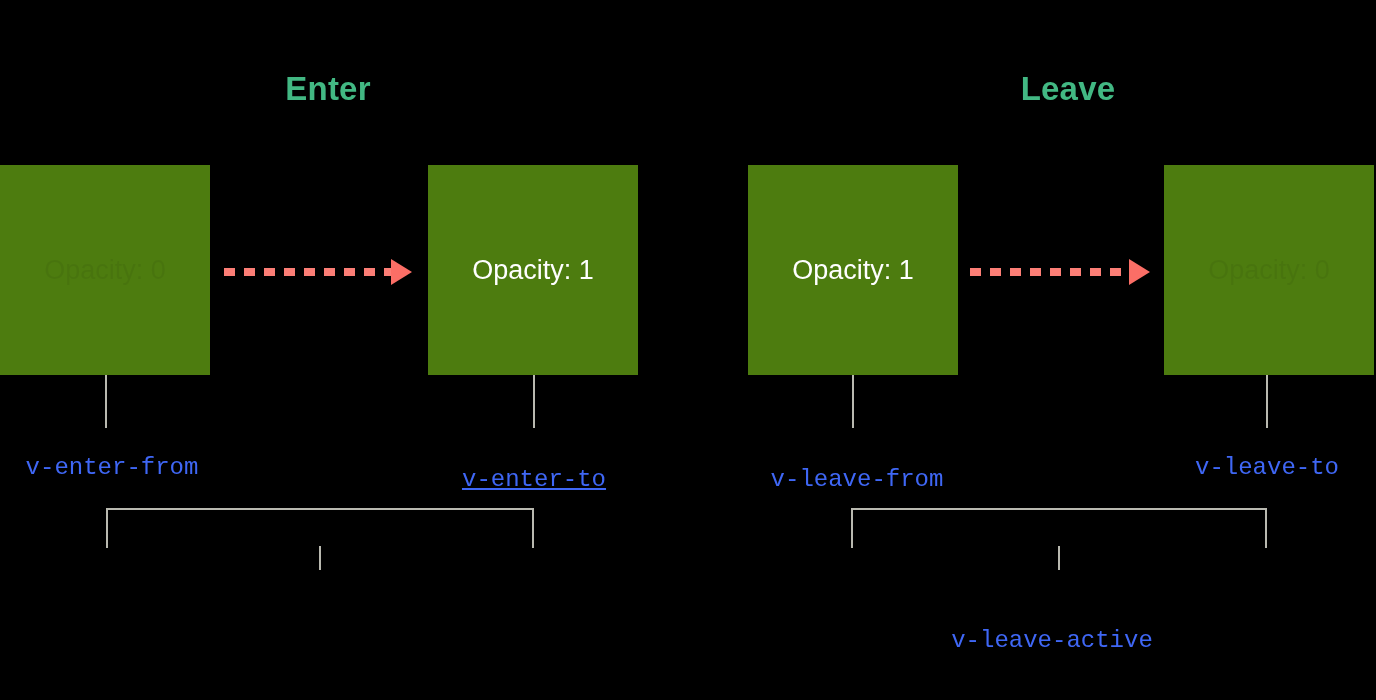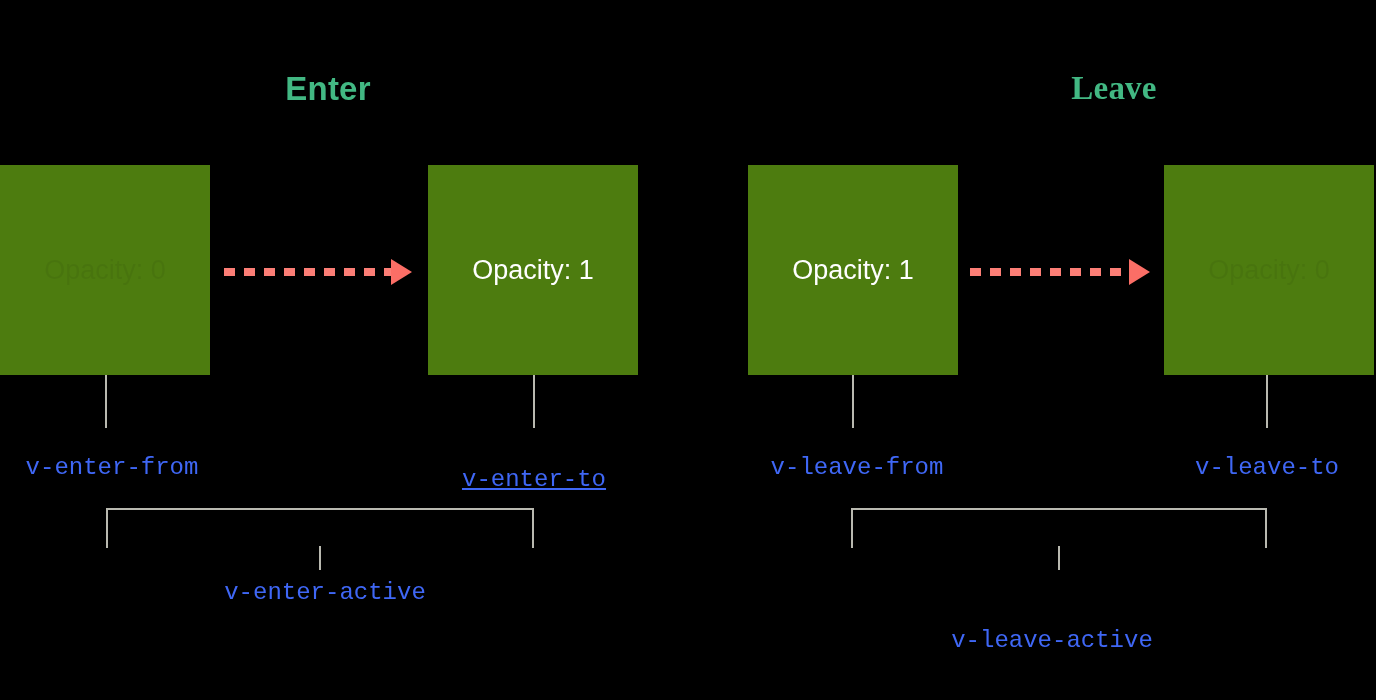--- a/index.html
+++ b/index.html
@@ -134,41 +134,40 @@
 
   <div class="tick" style="left:105px; top:375px; height:53px;"></div>
   <div class="tick" style="left:533px; top:375px; height:53px;"></div>
 
   <div class="cls-label" style="left:112px; top:456px;">v-enter-from</div>
   <div class="cls-label" style="left:534px; top:468px;text-decoration:underline;">v-enter-to</div>
 
   <div class="bracket" style="left:106px; top:508px; width:428px; height:40px;"></div>
   <div class="bracket-stem" style="left:319px; top:546px; height:24px;"></div>
 
-  <div class="cls-label" style="left:325px; top:581px;">v-enter-active</div>
 
-  <div class="section-title" style="left:1114px; top:72px;font-family:Liberation Serif, serif;">Leave</div>
+  <div class="section-title" style="left:1068px; top:72px;">Leave</div>
 
   <div class="box" style="left:748px; top:165px;">
     <span class="box-label">Opacity: 1</span>
   </div>
 
   <div class="box" style="left:1164px; top:165px;">
     <span class="box-label faded">Opacity: 0</span>
   </div>
 
   <div class="arrow" style="left:970px; top:267px; width:180px;">
     <div class="shaft"></div>
     <div class="head"></div>
   </div>
 
   <div class="tick" style="left:852px; top:375px; height:53px;"></div>
   <div class="tick" style="left:1266px; top:375px; height:53px;"></div>
 
-  <div class="cls-label" style="left:857px; top:456px;">v-leave-from</div>
+  <div class="cls-label" style="left:857px; top:468px;">v-leave-from</div>
   <div class="cls-label" style="left:1267px; top:456px;text-align:center;">v-leave-to</div>
 
   <div class="bracket" style="left:851px; top:508px; width:416px; height:40px;"></div>
   <div class="bracket-stem" style="left:1058px; top:546px; height:24px;"></div>
 
   <div class="cls-label" style="left:1052px; top:581px;margin-top:48px;">v-leave-active</div>
 
 </div>
 
 </body></html>

